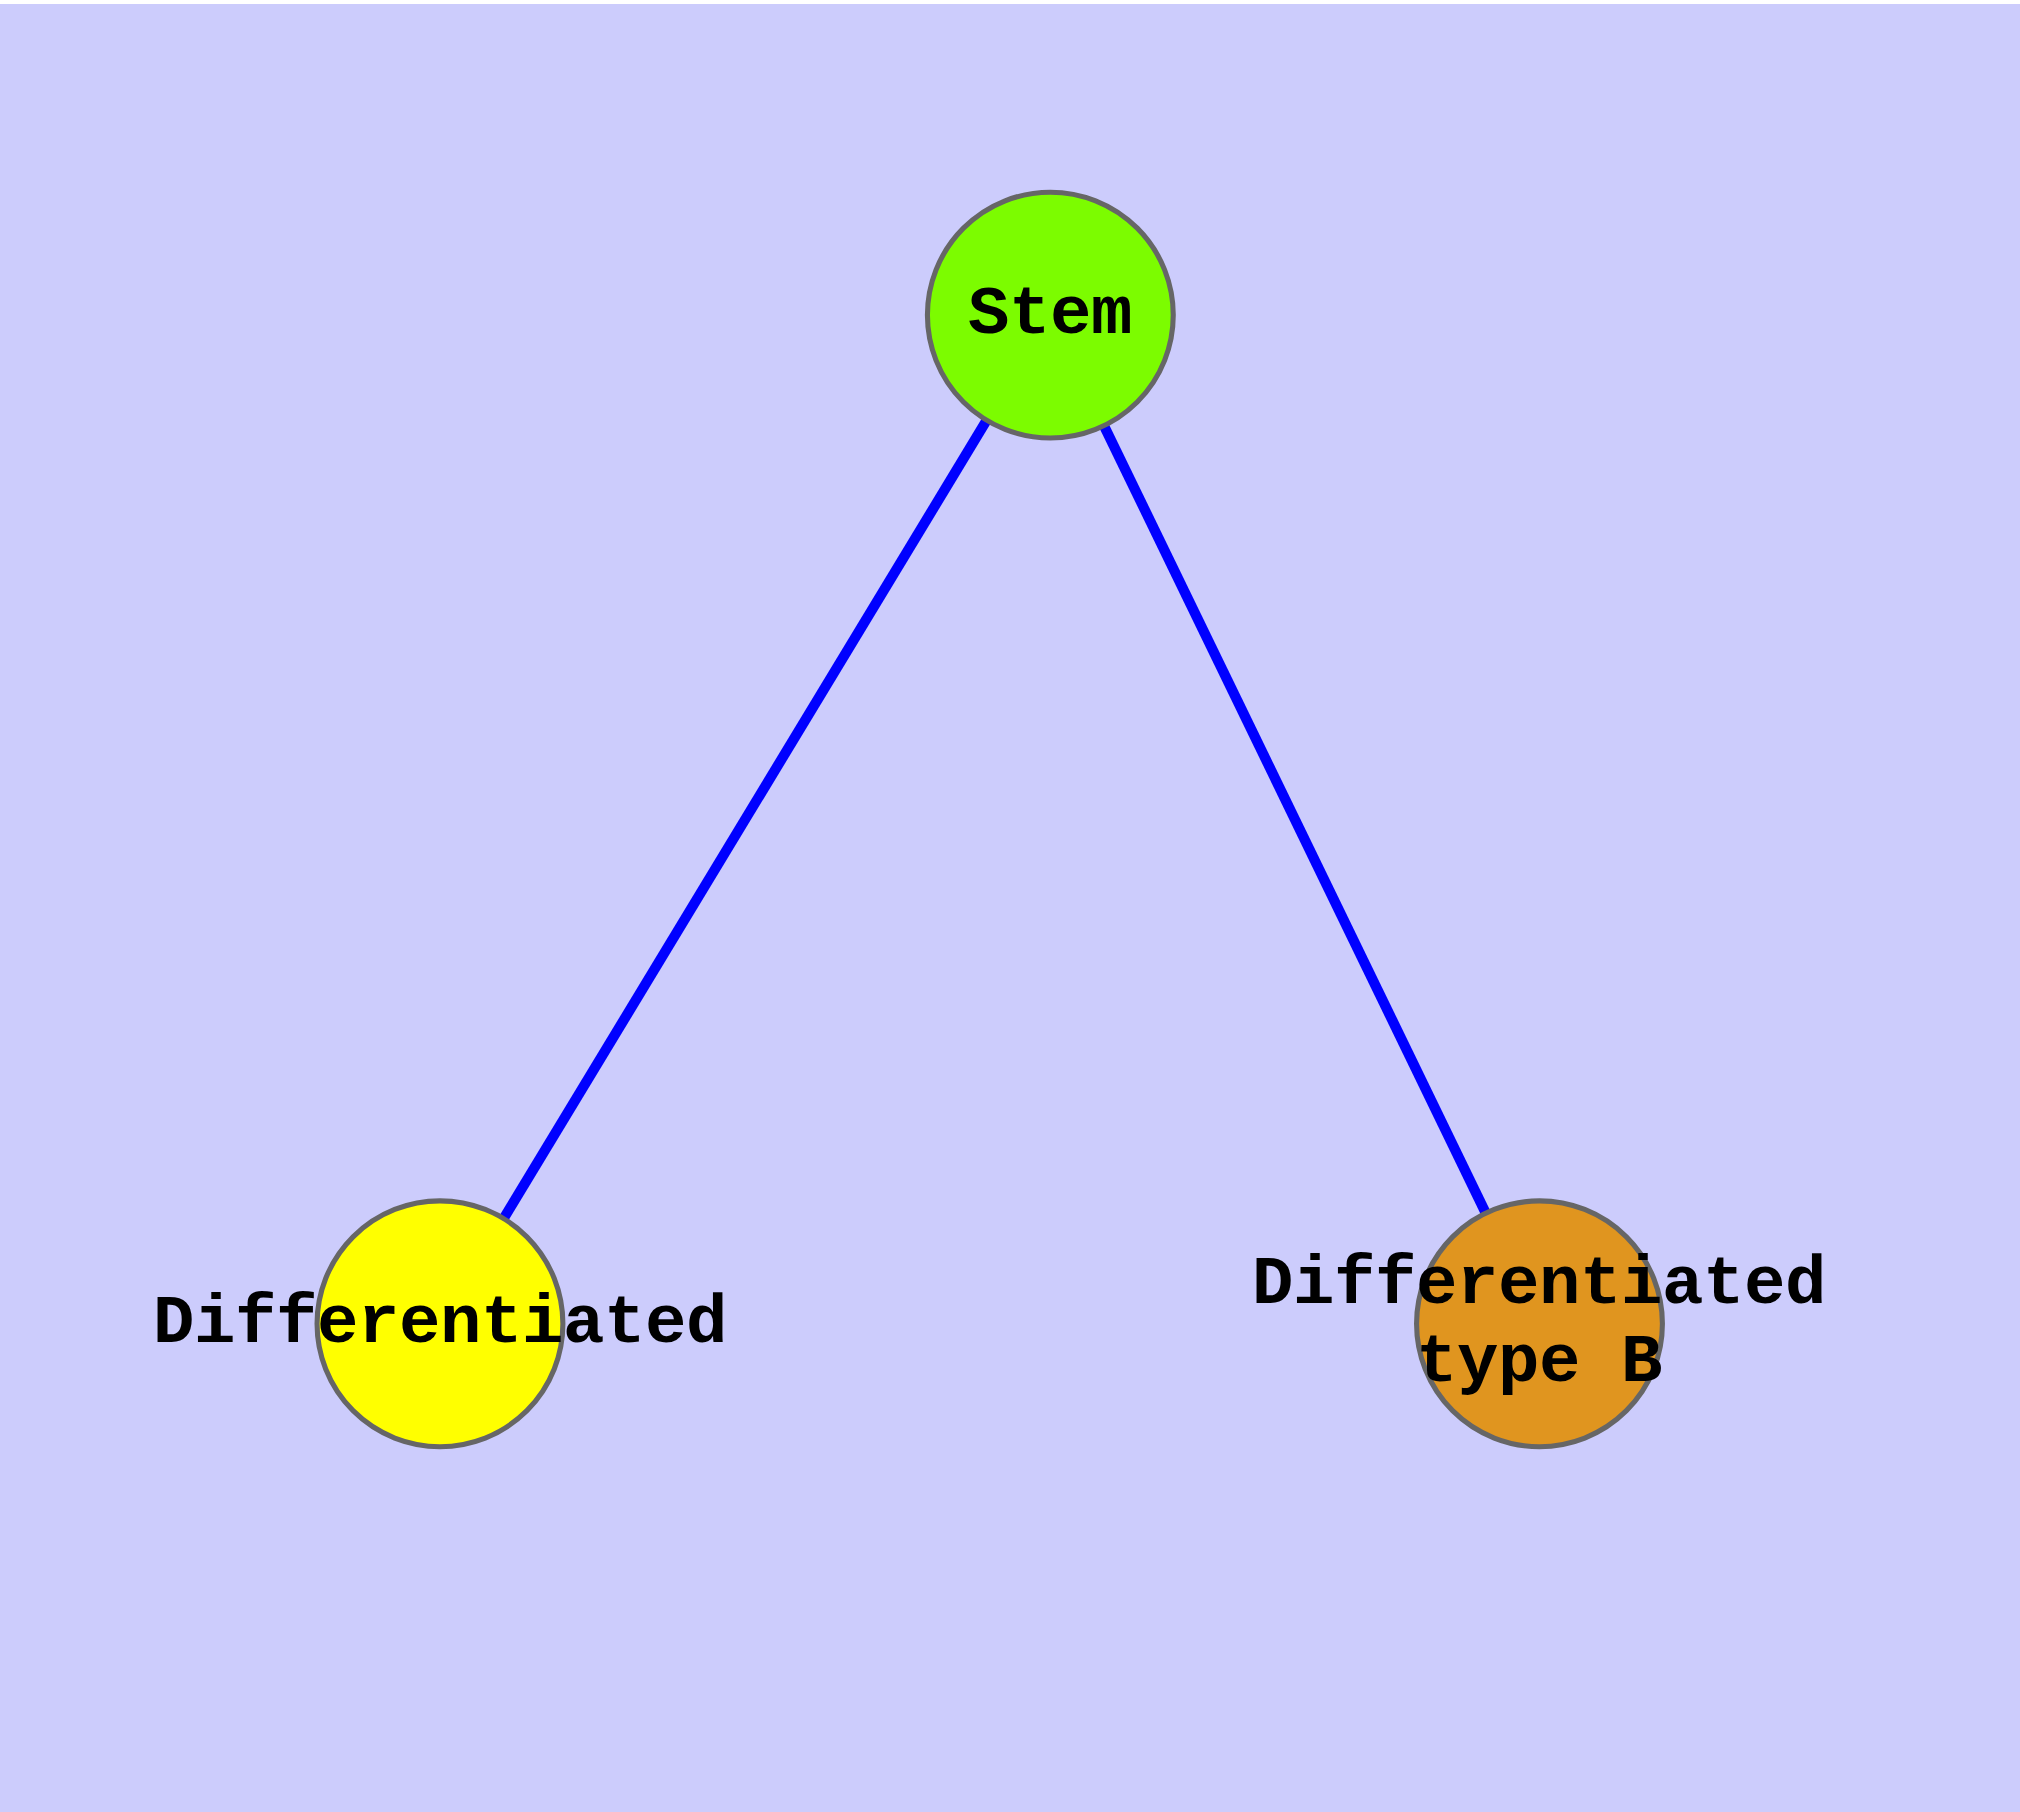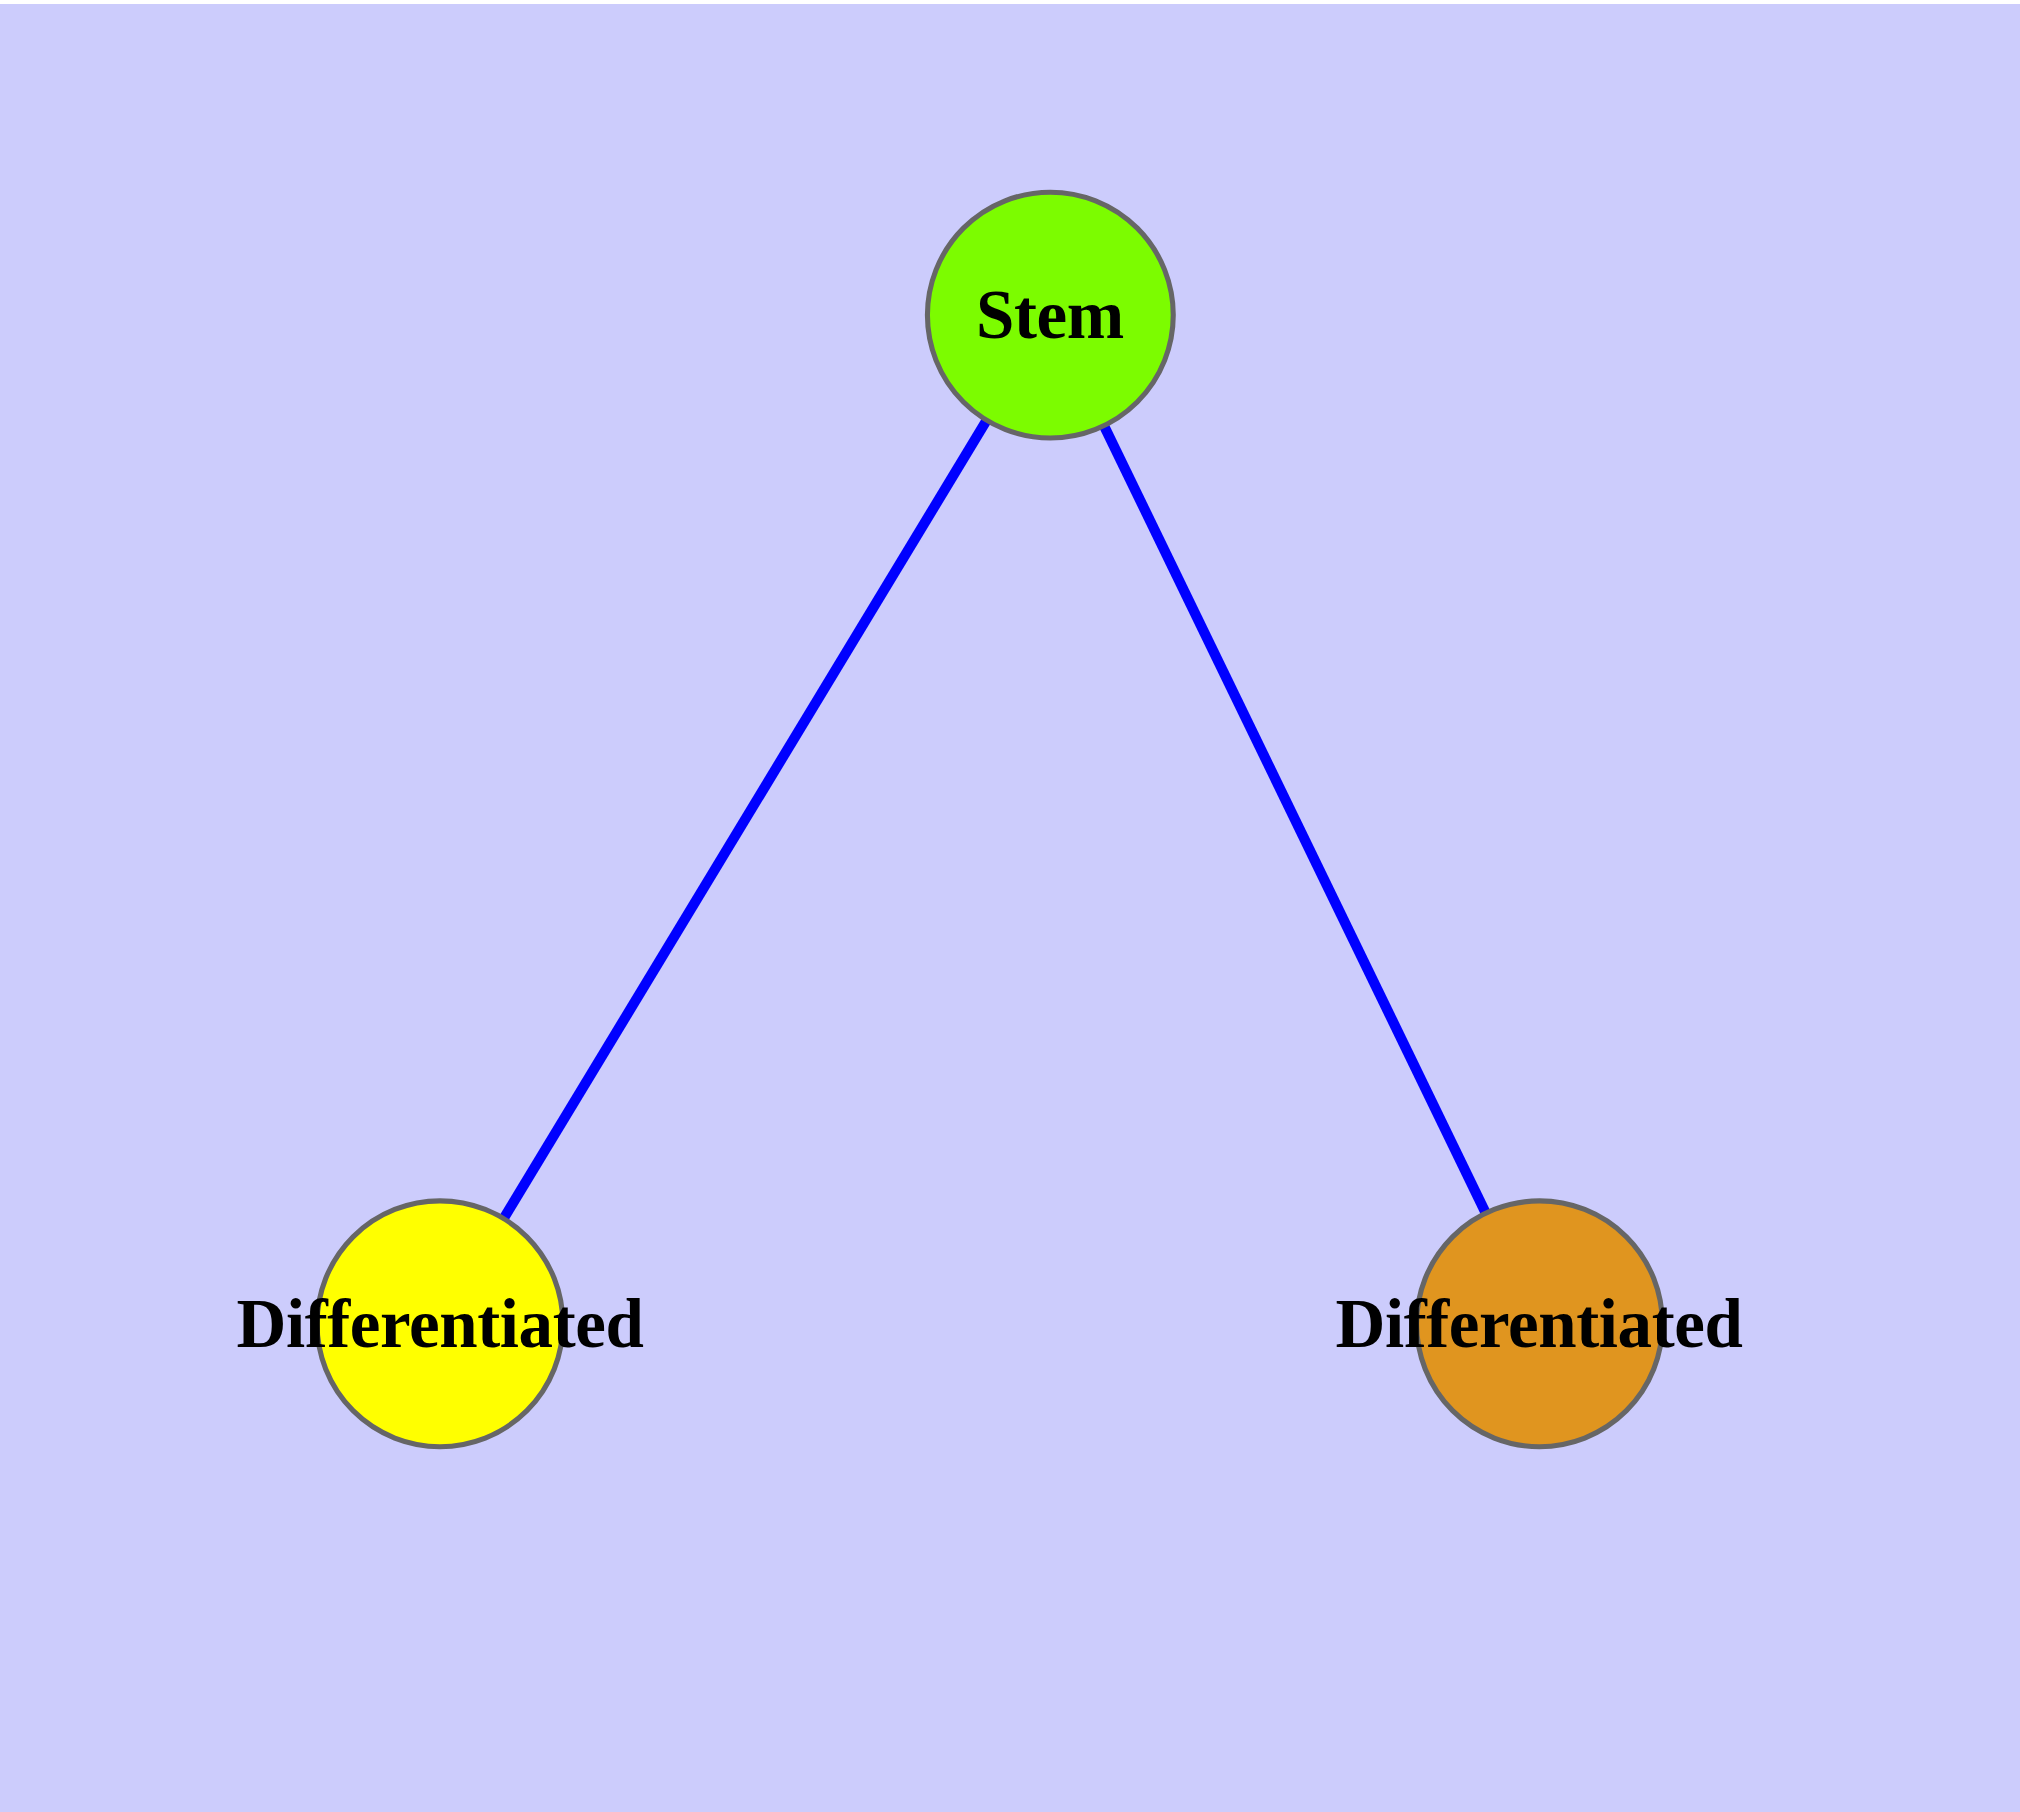--- a/index.html
+++ b/index.html
@@ -7,21 +7,21 @@
     margin: 0;
     padding: 0;
     background: #ffffff;
   }
   #canvas {
     position: relative;
     width: 2021px;
     height: 1812px;
     background: #ffffff;
     overflow: hidden;
-    font-family: Liberation Serif, serif;
+    font-family: Liberation Mono, monospace;
   }
   #plot-area {
     position: absolute;
     left: 0;
     top: 4.2px;
     width: 2021px;
     height: 1808px;
     background: #ccccfc;
   }
   #graph-svg {
@@ -65,18 +65,19 @@
 
     <div id="label-layer">
         <div class="node-label" style="left: 1050px; top: 311px; font-size: 69px; line-height: 78px; color: rgb(0, 0, 0);">
           <div>Stem</div>
         </div>
         <div class="node-label" style="left: 440px; top: 1320px; font-size: 69px; line-height: 78px; color: rgb(0, 0, 0);">
           <div>Differentiated</div>
         </div>
         <div class="node-label" style="left: 1539px; top: 1320px; font-size: 69px; line-height: 78px; color: rgb(0, 0, 0);">
           <div>Differentiated</div>
+          <div>type B</div>
         </div>
       </div>
 
   </div>
 </div>
 
 
 </body></html>

